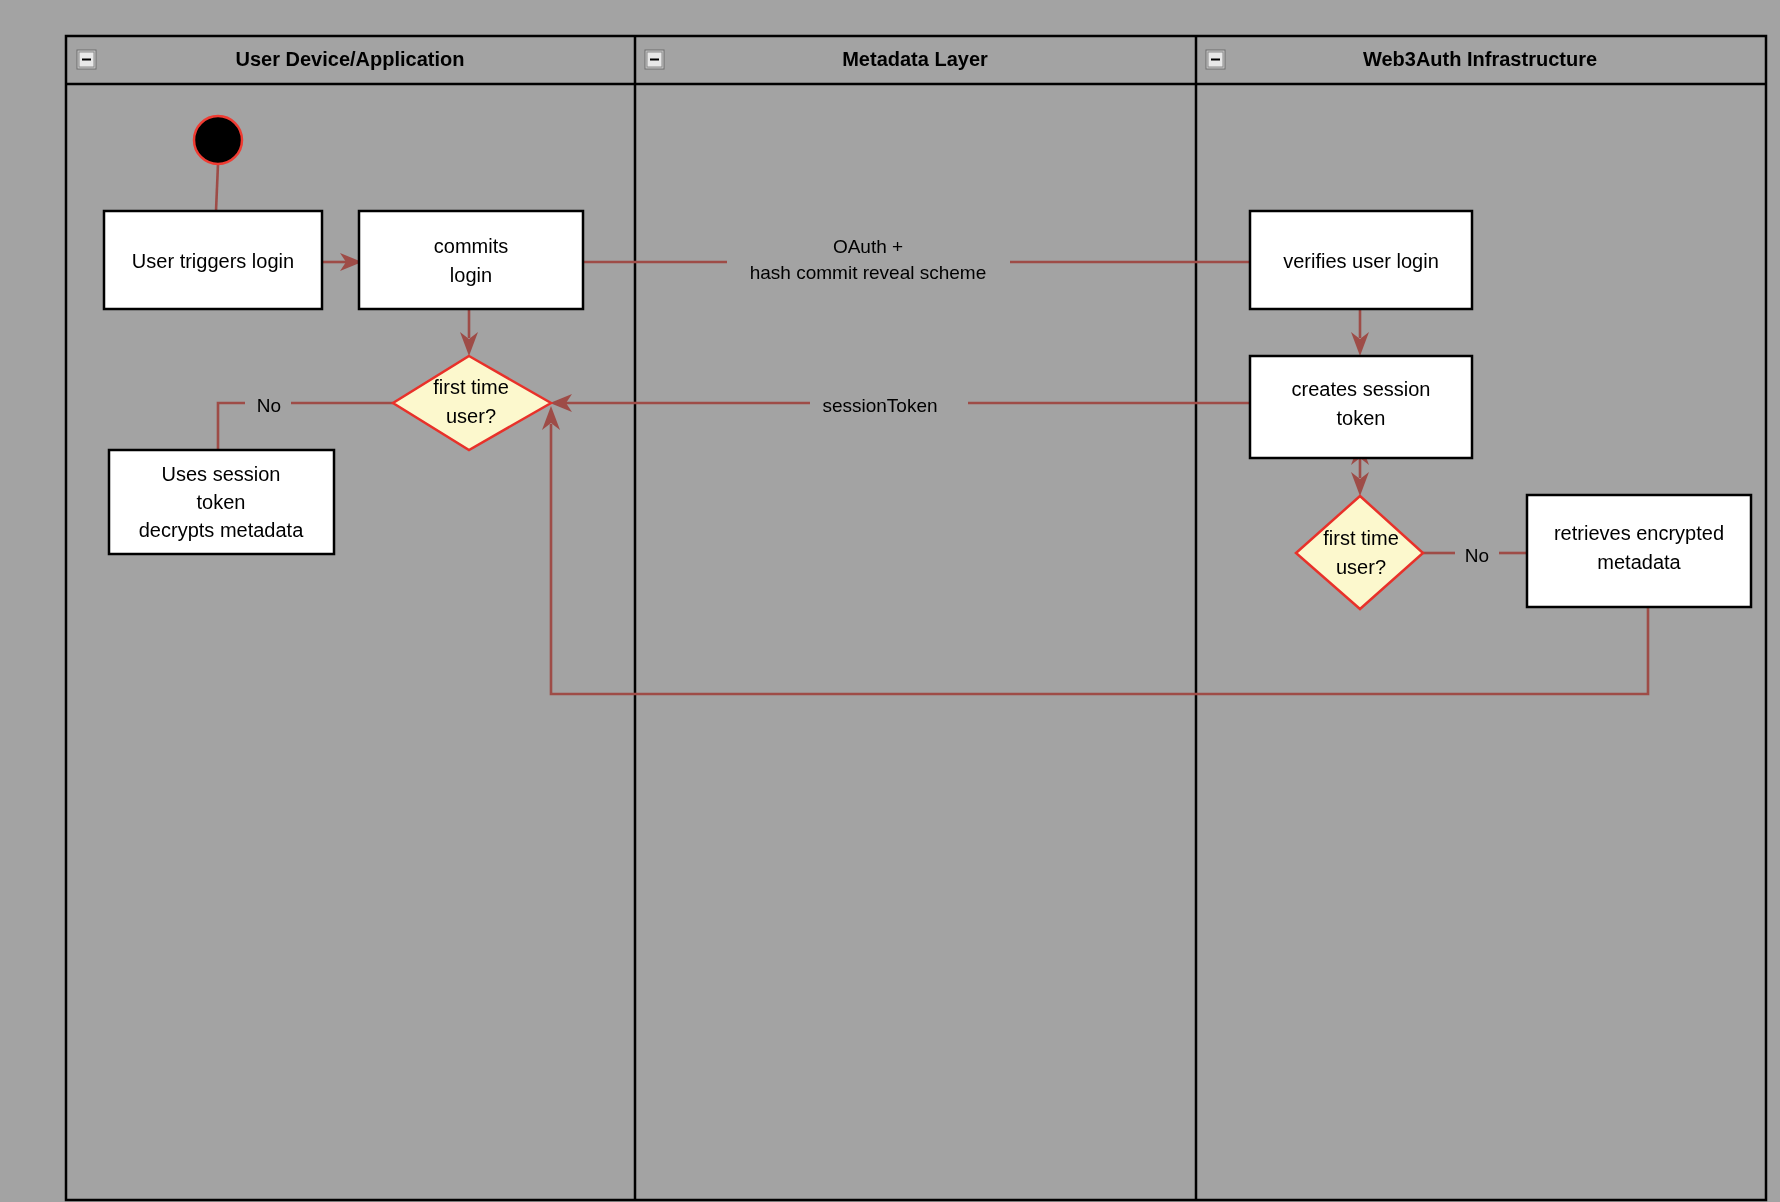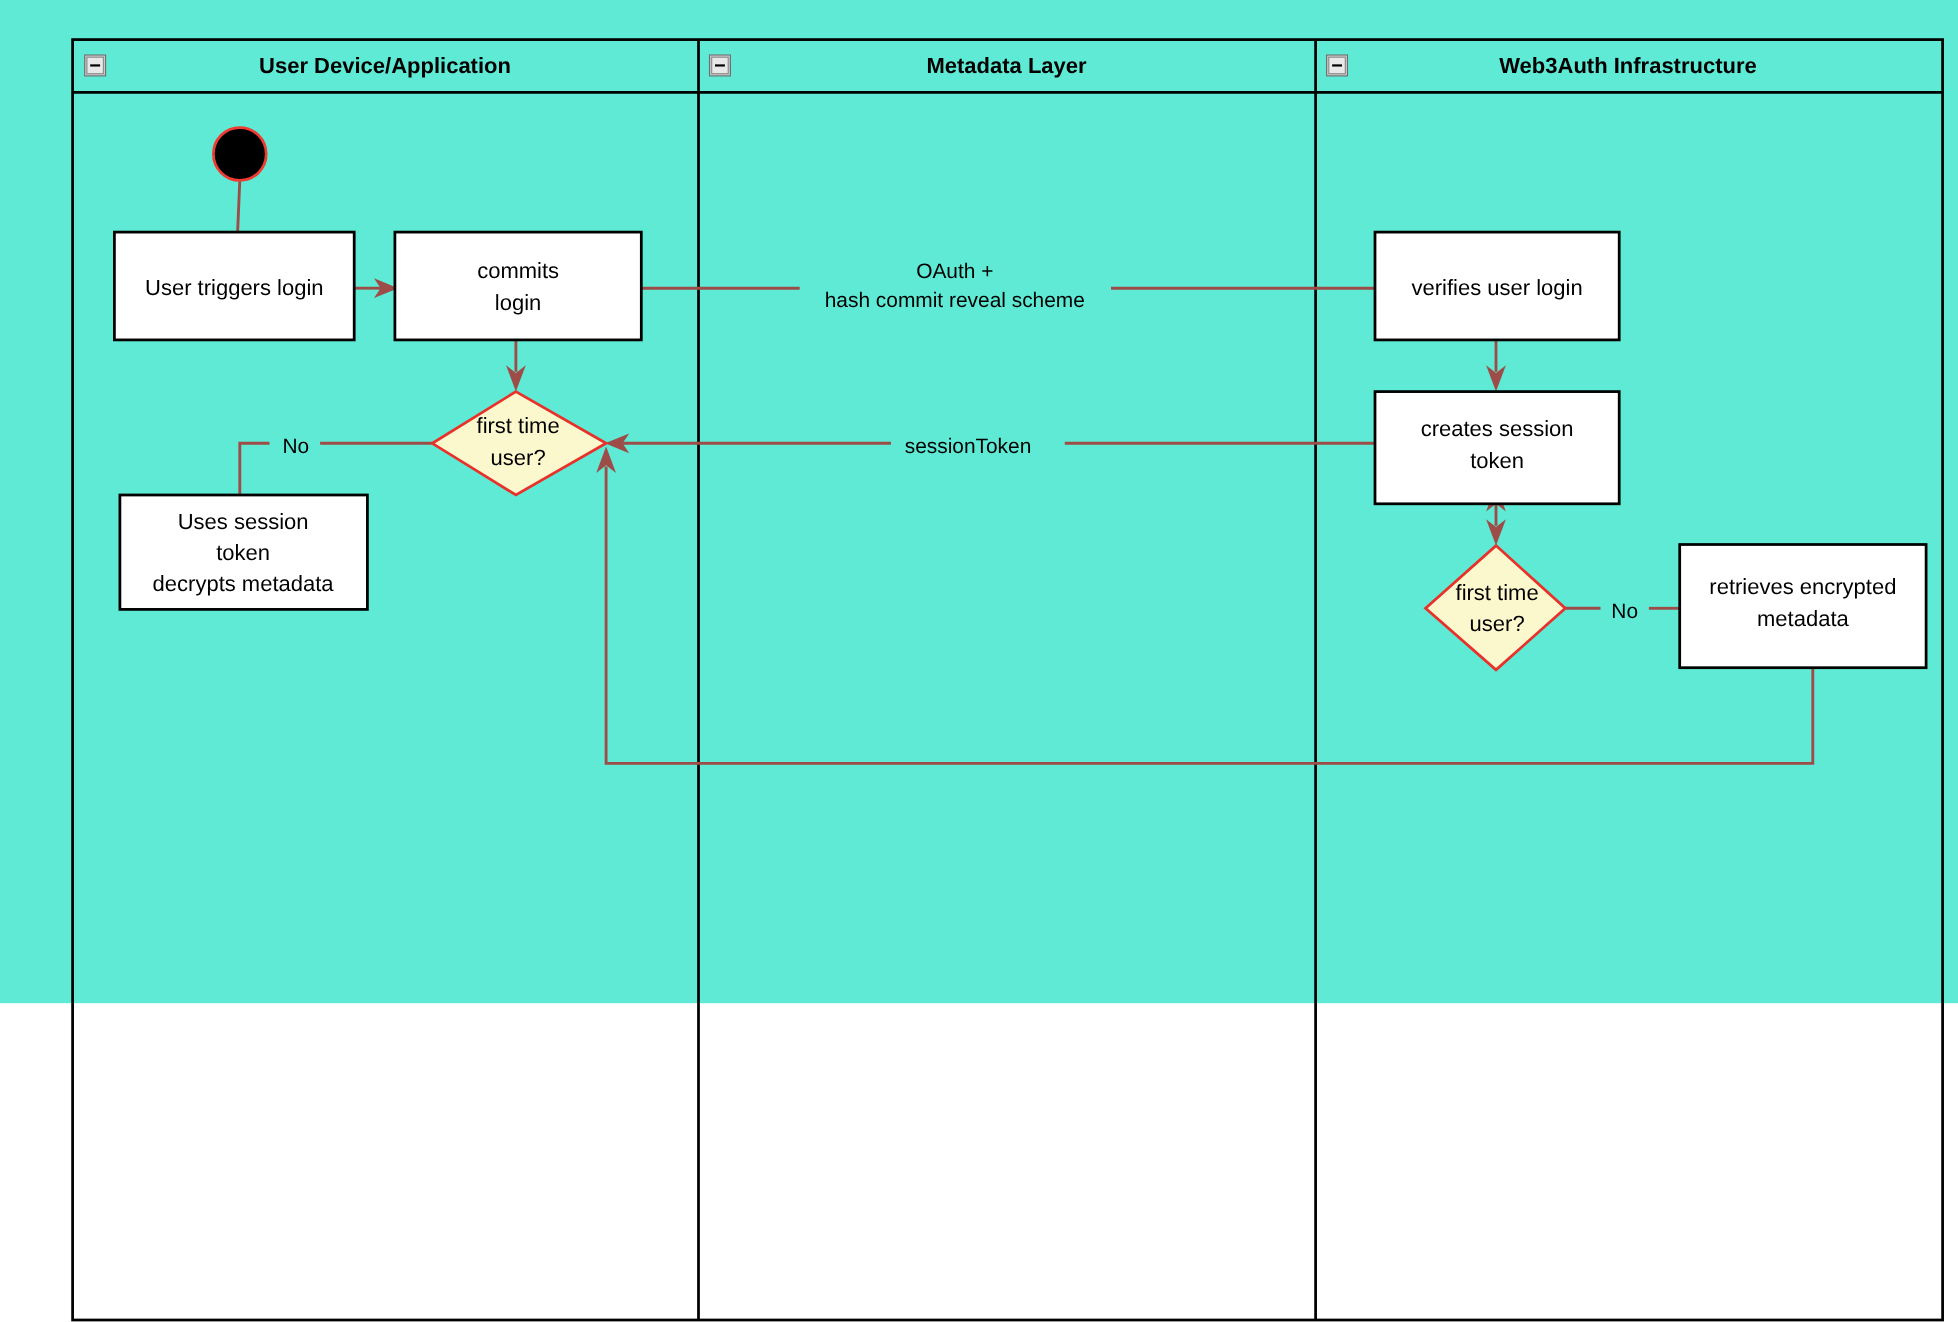--- a/index.html
+++ b/index.html
@@ -9,22 +9,22 @@
   }
   body {
     width: 1780px;
     height: 1202px;
     font-family: "Liberation Sans", sans-serif;
     overflow: hidden;
   }
   #diagram-root {
     position: relative;
     width: 1780px;
-    height: 912px;
-    background: #5eead4;
+    height: 1202px;
+    background: #a3a3a3;
   }
   svg.canvas {
     position: absolute;
     top: 0;
     left: 0;
     width: 1780px;
     height: 1202px;
   }
   .lane-border {
     fill: none;

